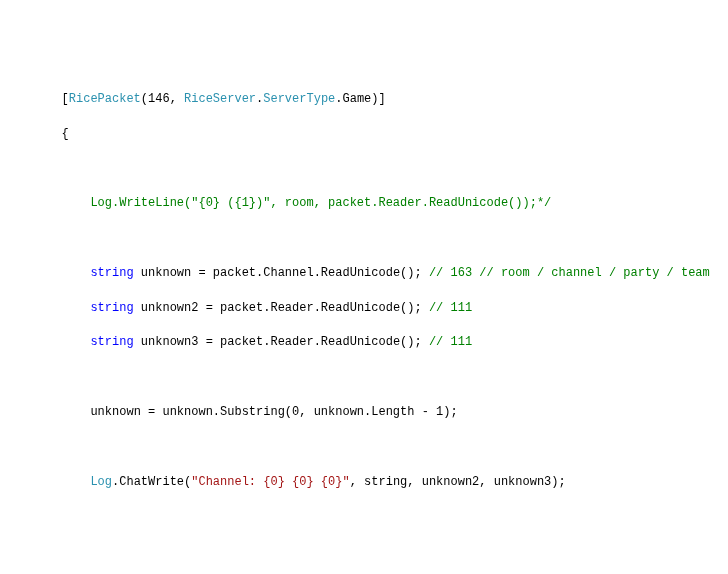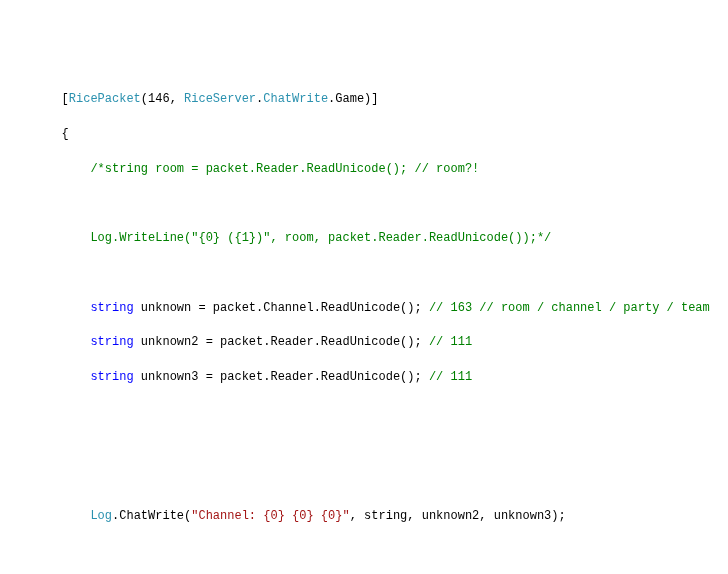--- a/index.html
+++ b/index.html
@@ -21,31 +21,30 @@
     .str { color: #a31515; }
     .cmt { color: #008000; }
     .txt { color: #000000; }
   </style>
 </head>
 <body>
 
 
 
 <div>
-<div class="line"><span>        </span><span class="txt">[</span><span class="type">RicePacket</span><span class="txt">(146, </span><span class="type">RiceServer</span><span class="txt">.</span><span class="type">ChatWrite</span><span class="txt">.Game)]</span></div>
+<div class="line"><span>        </span><span class="txt">[</span><span class="type">RicePacket</span><span class="txt">(146, </span><span class="type">RiceServer</span><span class="txt">.</span><span class="type">ServerType</span><span class="txt">.Game)]</span></div>
 <div class="line"><span>        </span><span class="txt">{</span></div>
-<div class="line"><span>            </span><span class="cmt">/*string room = packet.Reader.ReadUnicode(); // room?!</span></div>
 <div class="line"> </div>
 <div class="line"><span>            </span><span class="cmt">Log.WriteLine("{0} ({1})", room, packet.Reader.ReadUnicode());*/</span></div>
 <div class="line"> </div>
 <div class="line"><span>            </span><span class="kw">string</span><span class="txt"> unknown = packet.Channel.ReadUnicode(); </span><span class="cmt">// 163 // room / channel / party / team</span></div>
 <div class="line"><span>            </span><span class="kw">string</span><span class="txt"> unknown2 = packet.Reader.ReadUnicode(); </span><span class="cmt">// 111</span></div>
 <div class="line"><span>            </span><span class="kw">string</span><span class="txt"> unknown3 = packet.Reader.ReadUnicode(); </span><span class="cmt">// 111</span></div>
 <div class="line"> </div>
-<div class="line"><span>            </span></div>
+<div class="line"><span>            </span><span class="txt">unknown = unknown.Substring(0, unknown.Length - 1);</span></div>
 <div class="line"> </div>
 <div class="line"><span>            </span><span class="type">Log</span><span class="txt">.ChatWrite(</span><span class="str">"Channel: {0} {0} {0}"</span><span class="txt">, string, unknown2, unknown3);</span></div>
 
 
 
 
 
 
 
 

